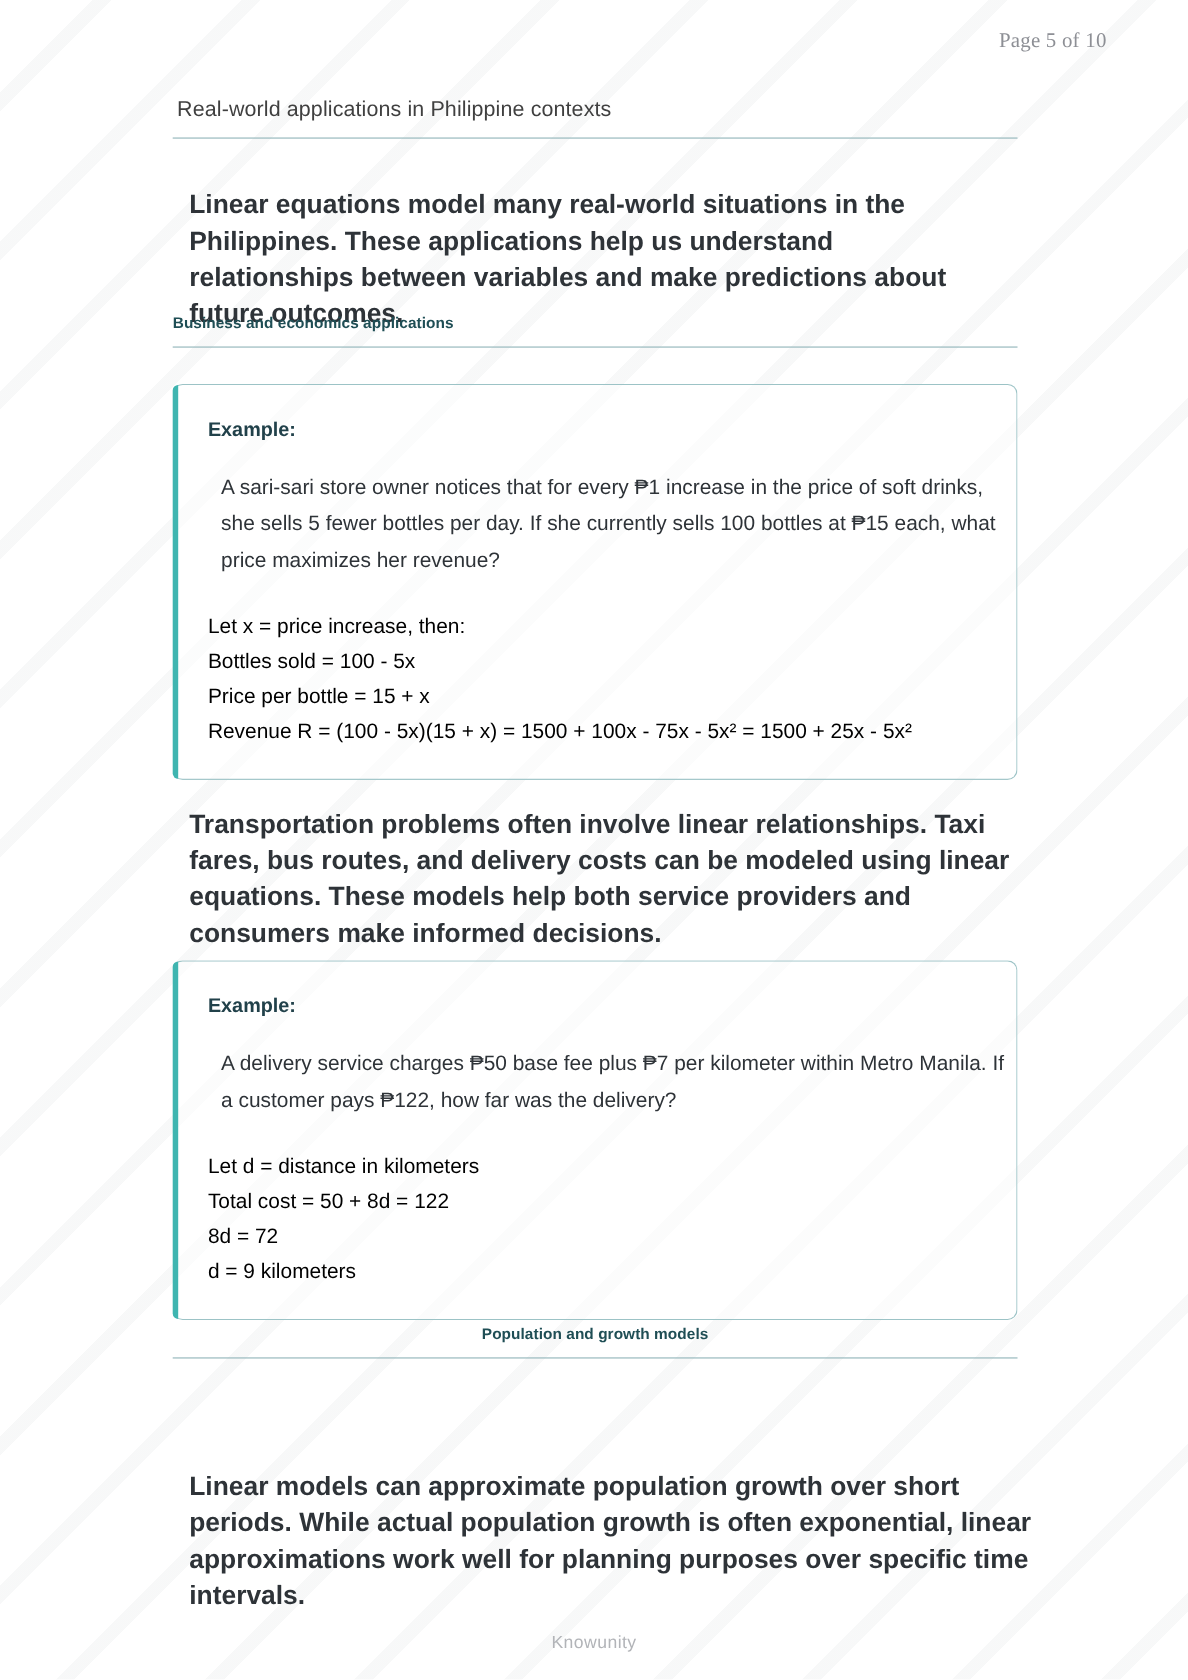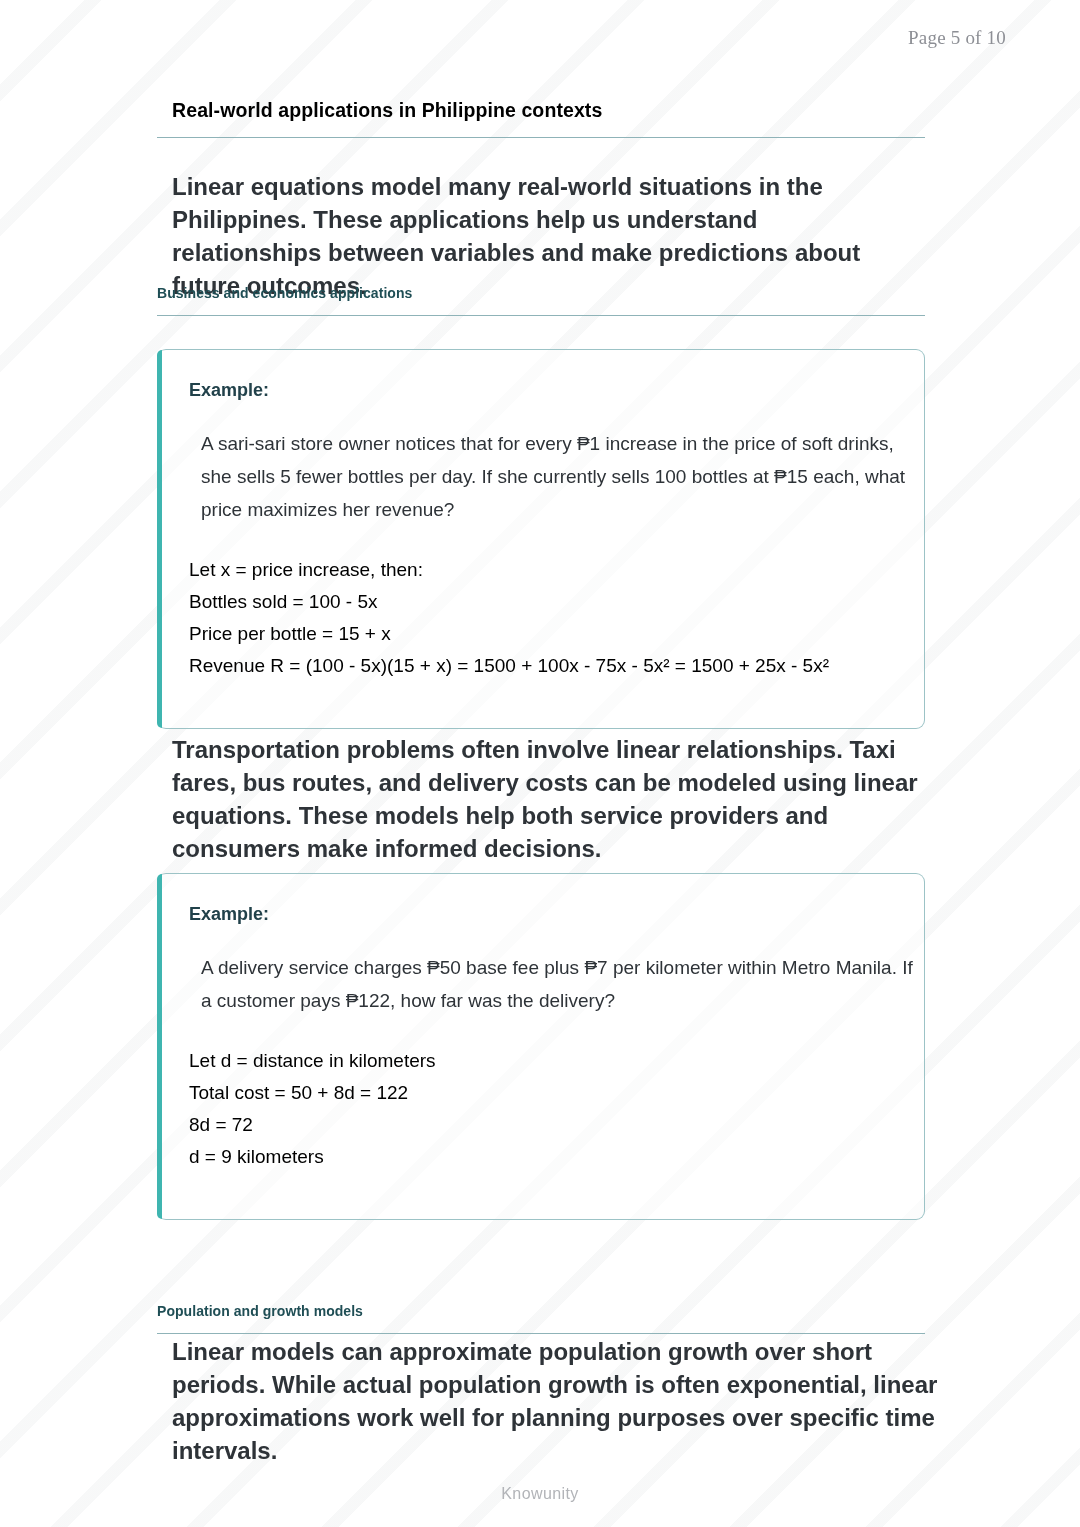--- a/index.html
+++ b/index.html
@@ -62,24 +62,24 @@
   .column {
     position: absolute;
     left: 157px;
     top: 0;
     width: 768px;
   }
 
   
   .h-main {
     font-size: 19.5px;
-    font-weight: bold;
-    color: #000000;
+    font-weight: normal;
+    color: #404040;
     letter-spacing: 0.1px;
-    margin: 15px;
+    margin: 4px;
   }
   .h-sub {
     font-size: 14px;
     font-weight: bold;
     color: #1f4e55;
     letter-spacing: 0.05px;
     margin: 0;
   }
   .rule {
     height: 0;
@@ -97,21 +97,21 @@
   }
 
   
   .card {
     position: relative;
     box-sizing: border-box;
     border: 1.4px solid #9cc3c6;
     border-left: none;
     border-radius: 9px;
     background: rgba(255,255,255,0.55);
-    padding: 30px 34px 46px 32px;
+    padding: 30px 34px 26px 32px;
   }
   .card-accent {
     position: absolute;
     left: 0;
     top: 0;
     bottom: 0;
     width: 5px;
     background: #3fb5b0;
     border-top-left-radius: 9px;
     border-bottom-left-radius: 9px;
@@ -188,21 +188,21 @@
       <div class="card" style="position:absolute; left:0; top:873px; width:768px;">
         <div class="card-accent"></div>
         <div class="card-title">Example:</div>
         <p class="card-para" style="width:716px;">A delivery service charges ₱50 base fee plus ₱7 per kilometer within Metro Manila. If a customer pays ₱122, how far was the delivery?</p>
         <div class="card-math">Let d = distance in kilometers
 Total cost = 50 + 8d = 122
 8d = 72
 d = 9 kilometers</div>
       </div>
 
-      <div style="position:absolute; left:0; top:1303px; width:768px;">
+      <div style="position:absolute; left:0; top:1204px; width:768px;text-align:center;">
         <h2 class="h-sub">Population and growth models</h2>
         <div class="rule"></div>
       </div>
 
       <p class="para" style="position:absolute; left:0; top:1320px; width:768px;">Linear models can approximate population growth over short periods. While actual population growth is often exponential, linear approximations work well for planning purposes over specific time intervals.</p>
 
     </div>
 
     <div class="footer-brand">Knowunity</div>
 

